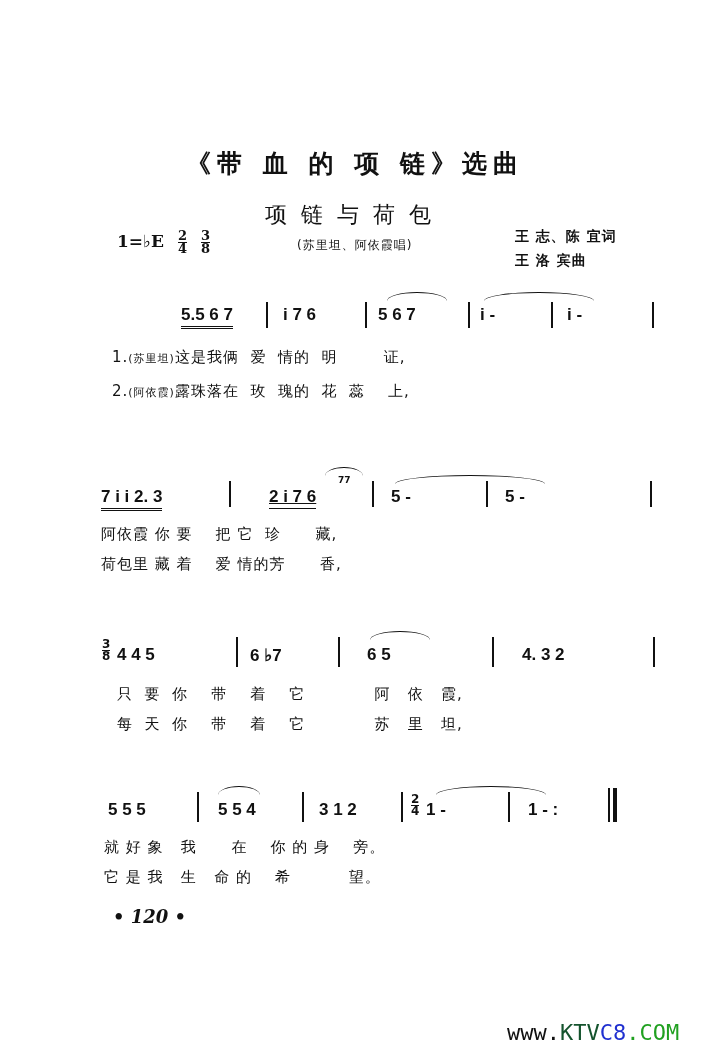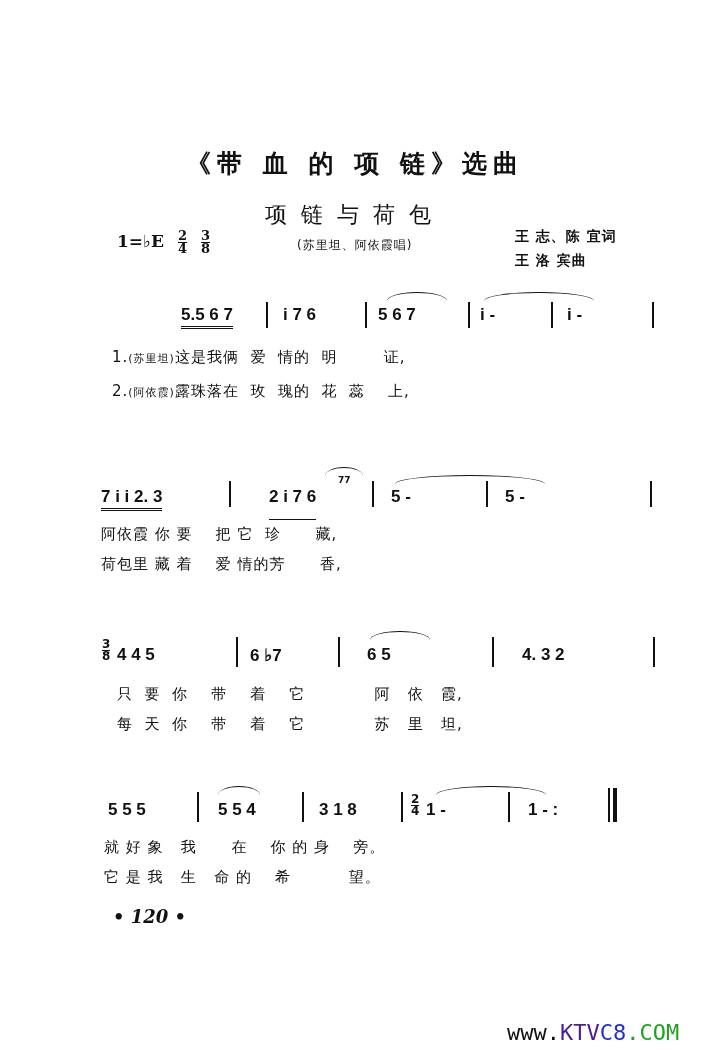--- a/index.html
+++ b/index.html
@@ -10,28 +10,28 @@
   .song-title { left:0; width:710px; top:200px; text-align:center; font-size:22px; letter-spacing:14px; font-family:"DejaVu Serif", serif; }
   .key { left:117px; top:230px; font-size:17px; font-weight:bold; font-family:"DejaVu Serif", serif; }
   .frac { display:inline-block; text-align:center; vertical-align:middle; font-size:13px; font-weight:bold; line-height:12px; margin-left:8px; }
   .frac span { display:block; }
   .frac .top { border-bottom:1.5px solid #111; }
   .singers { left:297px; top:237px; font-size:12px; letter-spacing:1px; }
   .credit { left:515px; font-size:14px; font-weight:bold; letter-spacing:1px; }
   .note { font-size:17px; font-weight:bold; font-family:"Liberation Sans", sans-serif; }
   .barline { width:2px; background:#111; }
   .lyric { font-size:15px; letter-spacing:1px; white-space:pre; }
-  .ul { border-bottom:1.5px solid #111; padding-bottom:12px; }
+  .ul { border-bottom:1.5px solid #111; padding-bottom:1px;text-decoration:underline; }
   .ul2 { border-bottom:3px double #111; padding-bottom:1px; }
   .slur { border-top:1.5px solid #111; border-radius:50% 50% 0 0 / 100% 100% 0 0; height:8px; }
   .tsig { display:inline-block; vertical-align:middle; font-size:12px; font-weight:bold; line-height:11px; text-align:center; }
   .tsig span { display:block; }
   .pageno { left:113px; top:906px; font-size:18px; font-style:italic; font-weight:bold; font-family:"DejaVu Serif", serif; }
   .watermark { left:507px; top:1020px; font-size:22px; font-family:"DejaVu Sans Mono", monospace; letter-spacing:0px; }
-  .wm-a { color:#111; } .wm-b { color:#4c1d95;text-align:center; } .wm-c { color:#2030d0; } .wm-d { color:#20a020; }
+  .wm-a { color:#111; } .wm-b { color:#14532d;text-align:center; } .wm-c { color:#2030d0; } .wm-d { color:#20a020; }
 </style>
 </head>
 <body>
 
 <div class="abs series-title">《带 血 的 项 链》选曲</div>
 <div class="abs song-title">项链与荷包</div>
 
 <div class="abs key">
   <span>1=♭E</span>
   <span class="frac"><span class="top">2</span><span>4</span></span>
@@ -95,21 +95,21 @@
   <div class="abs lyric" style="left:117px;top:90px;">每  天  你    带    着    它            苏   里   坦,</div>
 </div>
 
 <div class="abs" style="left:0;top:780px;width:624px;height:110px;">
   <div class="abs slur" style="left:218px;top:6px;width:42px;"></div>
   <div class="abs slur" style="left:436px;top:6px;width:110px;"></div>
   <span class="abs note" style="left:108px;top:20px;">5  5  5</span>
   <div class="abs barline" style="left:197px;top:12px;height:30px;"></div>
   <span class="abs note" style="left:218px;top:20px;">5  5  4</span>
   <div class="abs barline" style="left:302px;top:12px;height:30px;"></div>
-  <span class="abs note" style="left:319px;top:20px;">3  1  8</span>
+  <span class="abs note" style="left:319px;top:20px;">3  1  2</span>
   <div class="abs barline" style="left:401px;top:12px;height:30px;"></div>
   <span class="abs tsig" style="left:411px;top:14px;">
       <span style="border-bottom:1.5px solid #111">2</span>
       <span>4</span>
     </span>
   <span class="abs note" style="left:426px;top:20px;">1 -</span>
   <div class="abs barline" style="left:508px;top:12px;height:30px;"></div>
   <span class="abs note" style="left:528px;top:20px;">1 - :</span>
   <div class="abs barline" style="left:608px;top:8px;height:34px;"></div>
   <div class="abs barline" style="left:613px;top:8px;height:34px;width:4px;"></div>

